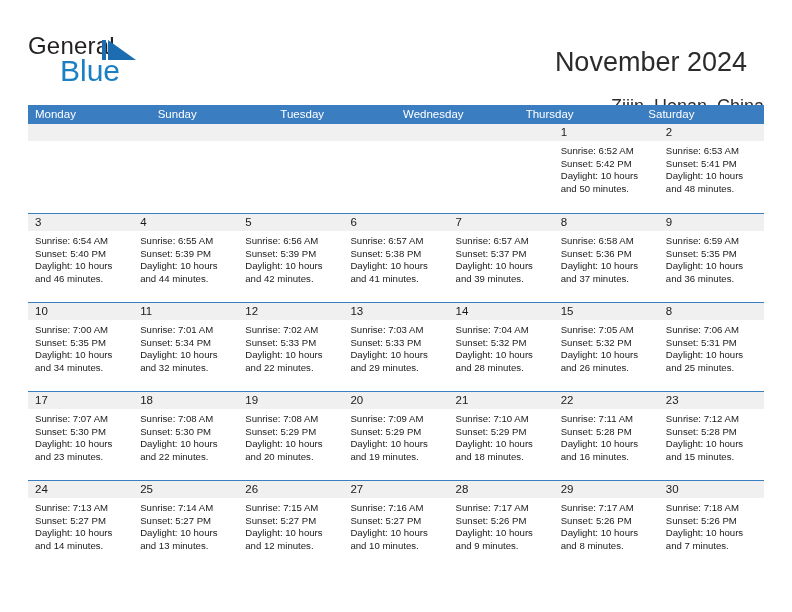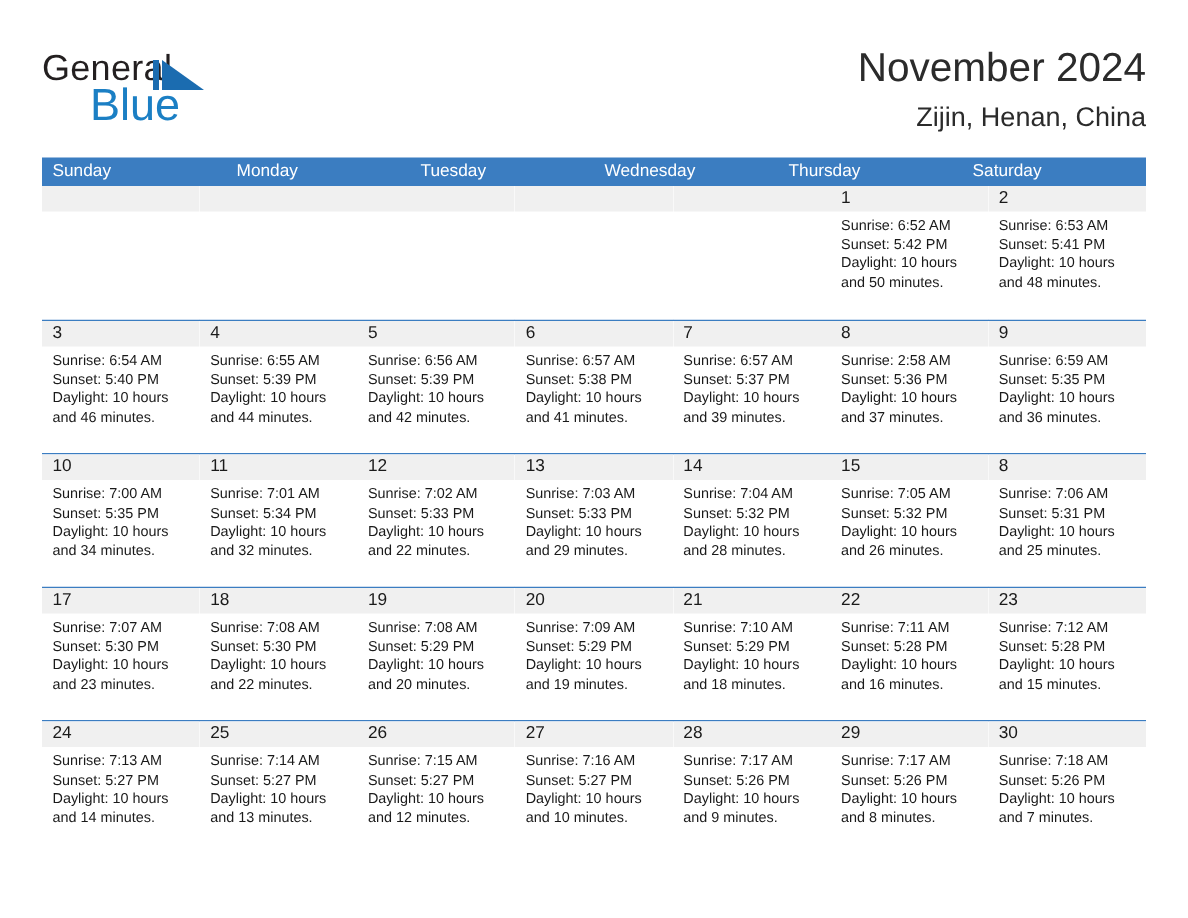--- a/index.html
+++ b/index.html
@@ -67,21 +67,21 @@
     right: 0;
     top: 0;
     text-align: right;
   }
   .cal-title {
     font-size: 27px;
     color: #2b2b2b;
     line-height: 34px;
     white-space: nowrap;
     font-weight: normal;
-    margin: 0;
+    margin: 17px;
   }
   .cal-subtitle {
     font-size: 18px;
     color: #2b2b2b;
     line-height: 20px;
     margin-top: 6px;
     white-space: nowrap;
   }
 
   
@@ -166,22 +166,22 @@
     <div class="title-block">
       <div class="cal-title">November 2024</div>
       <div class="cal-subtitle">Zijin, Henan, China</div>
     </div>
 
   </div>
 
   <div class="calendar">
 
     <div class="dow-row">
+      <div class="dow">Monday</div>
       <div class="dow">Sunday</div>
-      <div class="dow">Monday</div>
       <div class="dow">Tuesday</div>
       <div class="dow">Wednesday</div>
       <div class="dow">Thursday</div>
       <div class="dow">Saturday</div>
     </div>
 
     <div id="weeks-container">
         <div class="week first">
           <div class="cell empty">
             <div class="datenum"></div>
@@ -259,21 +259,21 @@
             <div class="cell-body">
               <div>Sunrise: 6:57 AM</div>
               <div>Sunset: 5:37 PM</div>
               <div>Daylight: 10 hours</div>
               <div>and 39 minutes.</div>
             </div>
           </div>
           <div class="cell">
             <div class="datenum">8</div>
             <div class="cell-body">
-              <div>Sunrise: 2:58 AM</div>
+              <div>Sunrise: 6:58 AM</div>
               <div>Sunset: 5:36 PM</div>
               <div>Daylight: 10 hours</div>
               <div>and 37 minutes.</div>
             </div>
           </div>
           <div class="cell">
             <div class="datenum">9</div>
             <div class="cell-body">
               <div>Sunrise: 6:59 AM</div>
               <div>Sunset: 5:35 PM</div>

